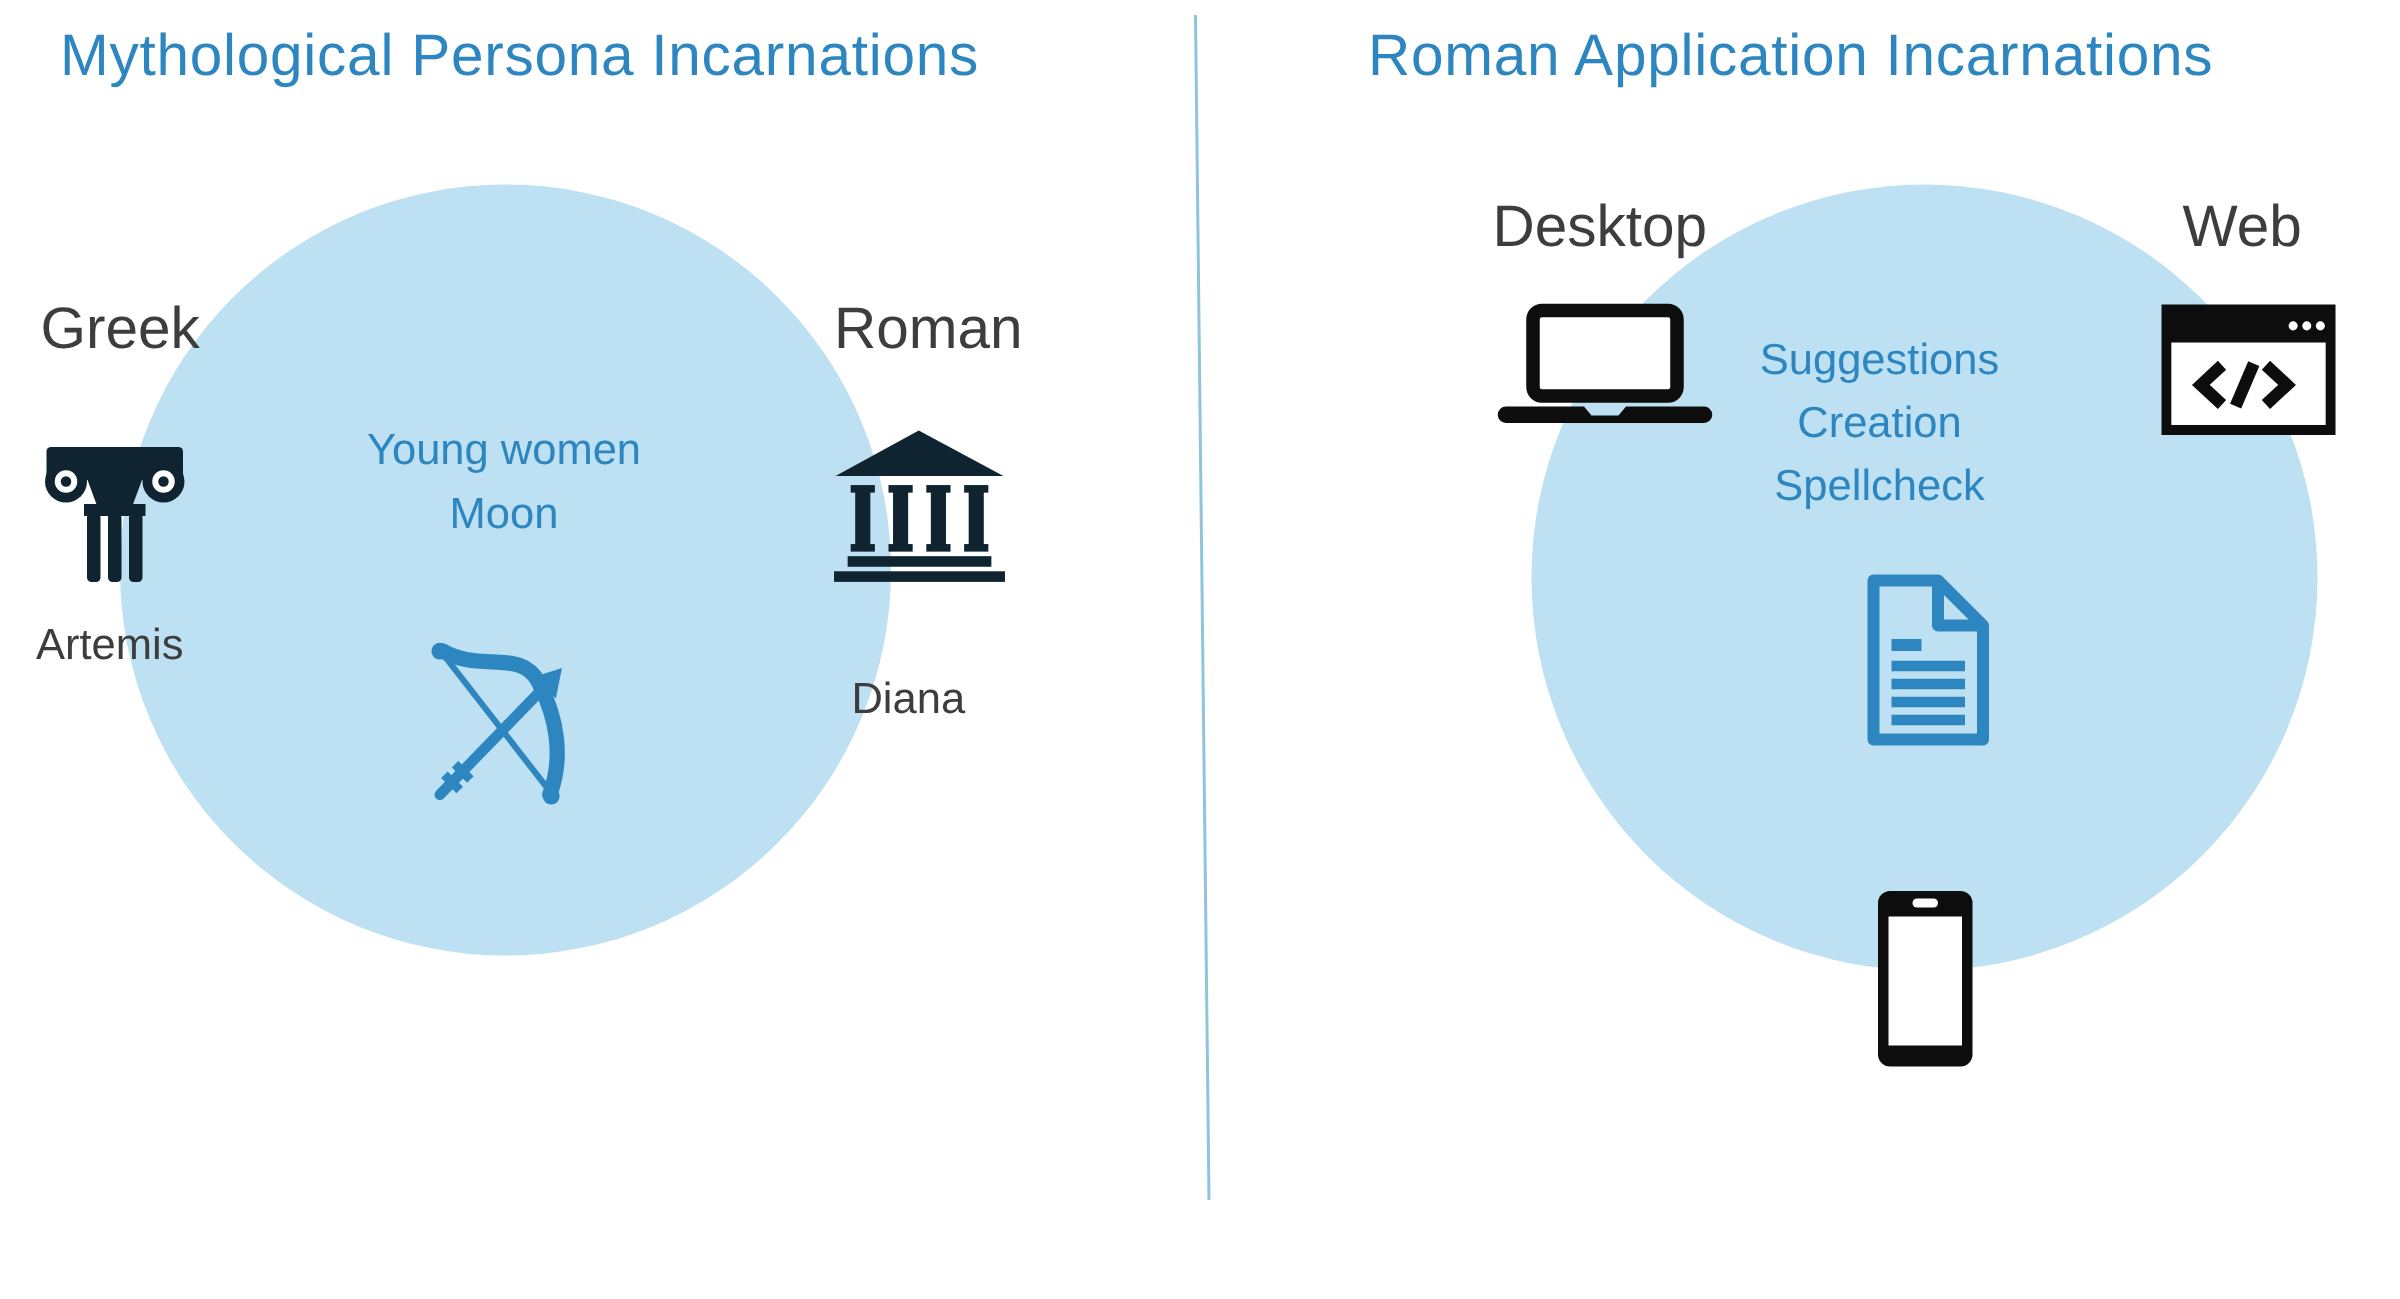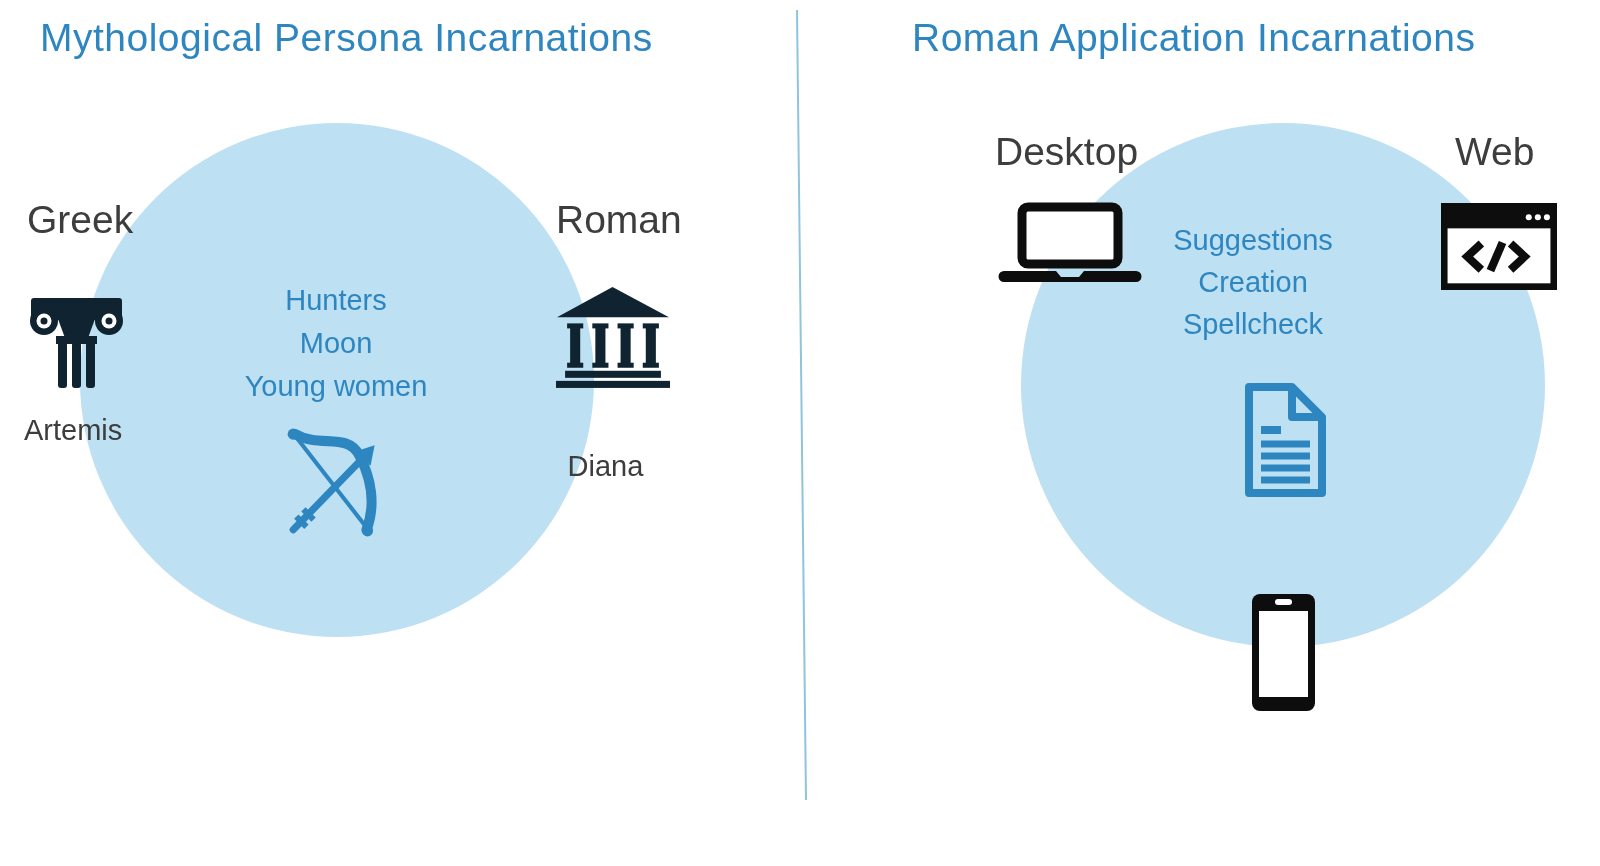--- a/index.html
+++ b/index.html
@@ -97,23 +97,22 @@
           <rect x="88" y="76" width="16" height="5"></rect>
       </g>
       <rect class="navy-fill" x="11" y="84" width="95" height="7"></rect>
       <rect class="navy-fill" x="2" y="94" width="113" height="7"></rect>
     </svg>
   </div>
 
   <div class="abs persona-label center-box" style="left:558px;top:414px;width:95px;">Diana</div>
 
   <div class="abs circle-text" style="left:186px;top:279px;width:300px;">
-    <div class="line">Hunters</div>
+    <div class="line">Young women</div>
     <div class="line">Moon</div>
-    <div class="line">Young women</div>
   </div>
 
   <div class="abs" style="left:281px;top:426px;width:114px;height:116px;">
     <svg width="114" height="116" viewBox="0 0 112 114">
       <path class="blue-stroke" d="M14,8 C38,22 66,6 77,29 C89,52 93,78 84,102" stroke-width="10" stroke-linecap="round"></path>
       <circle class="blue-fill" cx="12" cy="8" r="5.5"></circle>
       <circle class="blue-fill" cx="85" cy="103" r="5.5"></circle>
       <line class="blue-stroke" x1="15" y1="11" x2="85" y2="101" stroke-width="4"></line>
       <line class="blue-stroke" x1="12" y1="102" x2="80" y2="32" stroke-width="7" stroke-linecap="round"></line>
       <polygon class="blue-fill" points="92,19 73,25 88,39"></polygon>

